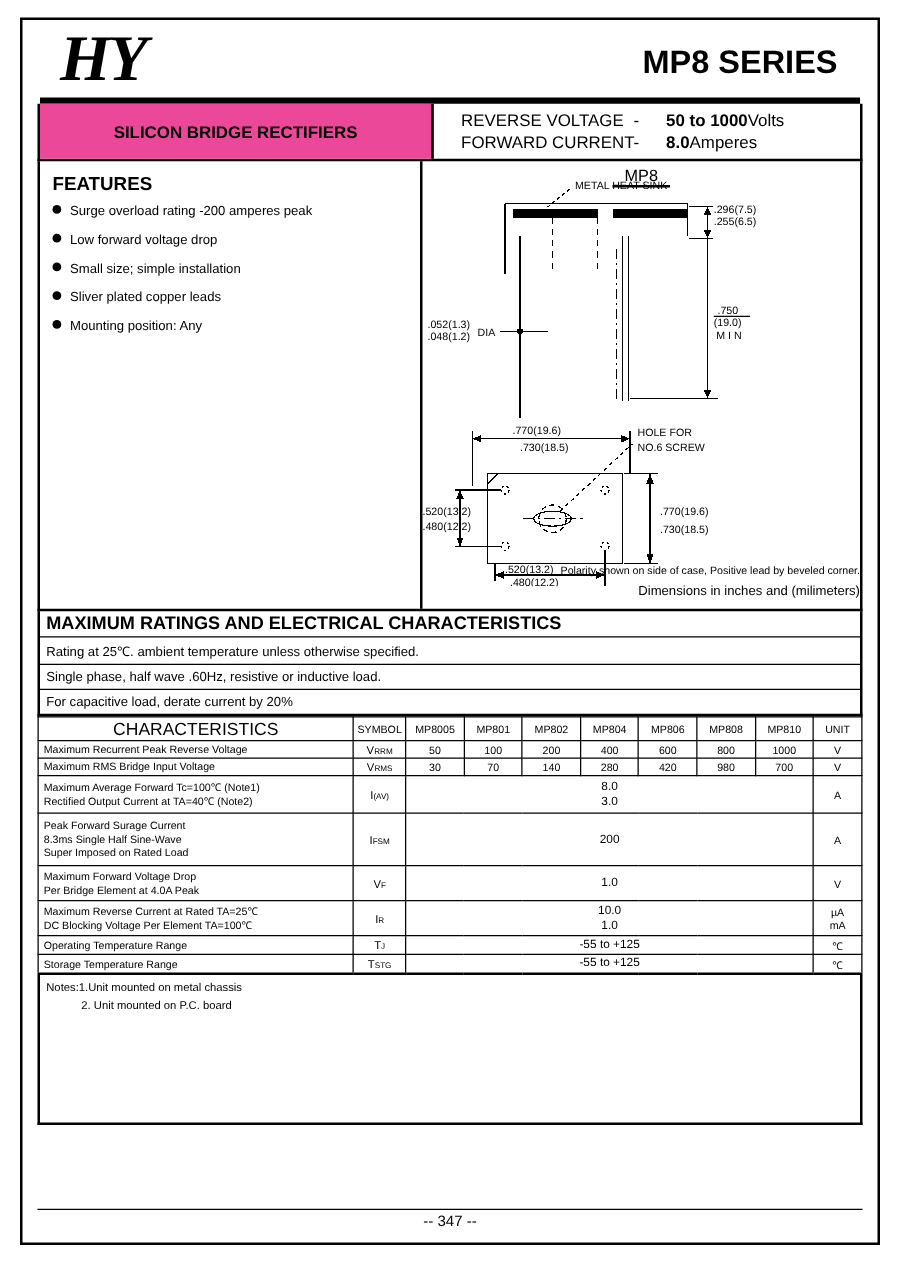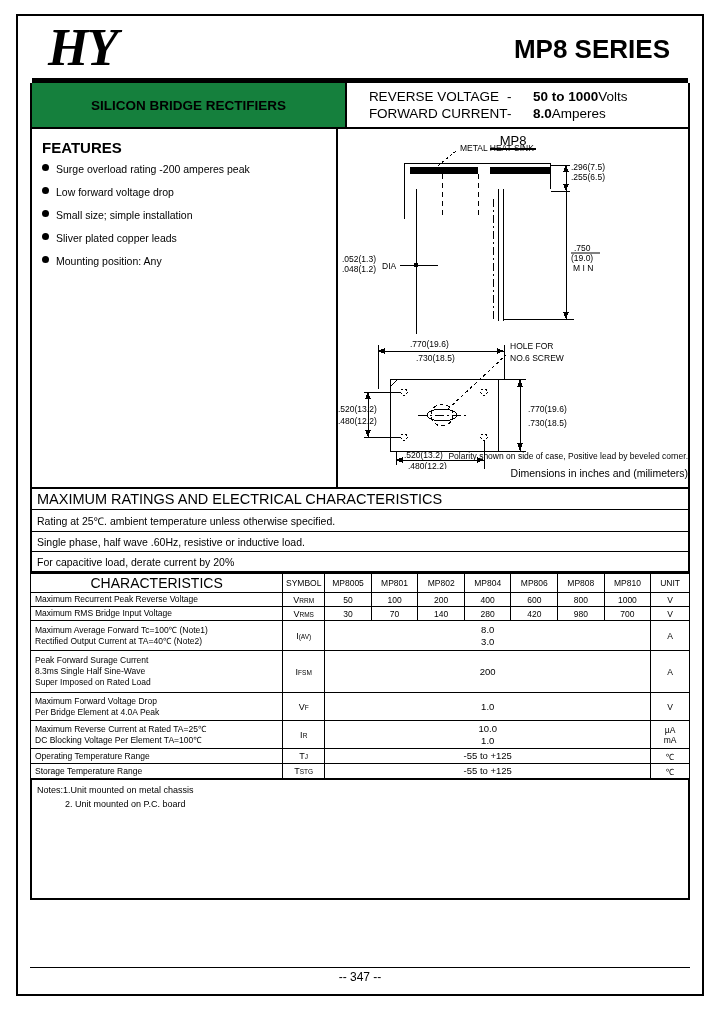--- a/index.html
+++ b/index.html
@@ -8,21 +8,21 @@
   .sheet{position:relative;width:688px;height:982px;border:2px solid #000;box-sizing:border-box;padding:10px 12px;}
 
   
   .hdr{position:relative;height:52px;}
   .logo{position:absolute;left:18px;top:2px;font-family:"Liberation Serif",serif;font-style:italic;font-weight:bold;font-size:52px;letter-spacing:-2px;line-height:40px;}
   .series{position:absolute;right:20px;top:8px;font-size:26px;font-weight:bold;letter-spacing:0px;}
   .hrule{height:5px;background:#000;margin:0 2px 0 2px;}
 
   
   .topbox{display:flex;border:2px solid #000;border-top:none;}
-  .topleft{width:48%;background:#15803d;border-right:2px solid #000;display:flex;align-items:center;justify-content:center;padding:9px 4px;box-sizing:border-box;}
+  .topleft{width:48%;background:#ec4899;border-right:2px solid #000;display:flex;align-items:center;justify-content:center;padding:9px 4px;box-sizing:border-box;}
   .topleft span{font-size:13.5px;font-weight:bold;}
   .topright{flex:1;padding:5px 0 5px 22px;box-sizing:border-box;}
   .tr-line{font-size:13.5px;line-height:17px;white-space:nowrap;}
   .tr-line .lbl{display:inline-block;width:138px;}
   .tr-line .dash{display:inline-block;width:26px;}
   .b{font-weight:bold;}
 
   
   .midbox{display:flex;border:2px solid #000;border-top:none;height:358px;}
   .features{width:48%;border-right:2px solid #000;box-sizing:border-box;padding:10px 24px 0 10px;}
@@ -33,21 +33,21 @@
   .drawing{flex:1;position:relative;}
   .dwg-title{position:absolute;left:0;right:0;top:4px;text-align:center;font-size:13px;font-weight:normal;}
   .dwg-title u{text-decoration:none;border-bottom:2px solid #000;padding:0 10px;}
   svg{display:block;}
   .cap{position:absolute;left:0;right:0;font-size:8.5px;text-align:right;}
   .cap1{bottom:26px;}
   .cap2{bottom:8px;font-size:10.5px;}
 
   
   .ratebox{border:2px solid #000;border-top:none;}
-  .rtitle{font-size:14.5px;font-weight:normal;padding:2px 4px 2px 5px;border-bottom:1px solid #000;}
+  .rtitle{font-size:14.5px;font-weight:bold;padding:2px 4px 2px 5px;border-bottom:1px solid #000;}
   .rline{font-size:10.5px;padding:4px 5px 3px 5px;border-bottom:1px solid #000;}
   .rline:last-of-type{border-bottom:none;}
 
   
   table{border-collapse:collapse;width:100%;table-layout:fixed;}
   table td,table th{border:1px solid #000;font-size:8.5px;font-weight:normal;text-align:center;padding:1px 2px;}
   .chead{font-size:14px;text-align:center;}
   .lcell{text-align:left;padding-left:4px;font-size:8.5px;line-height:11px;}
   .sym{font-size:9px;}
   .sub{font-size:6.5px;vertical-align:baseline;}

